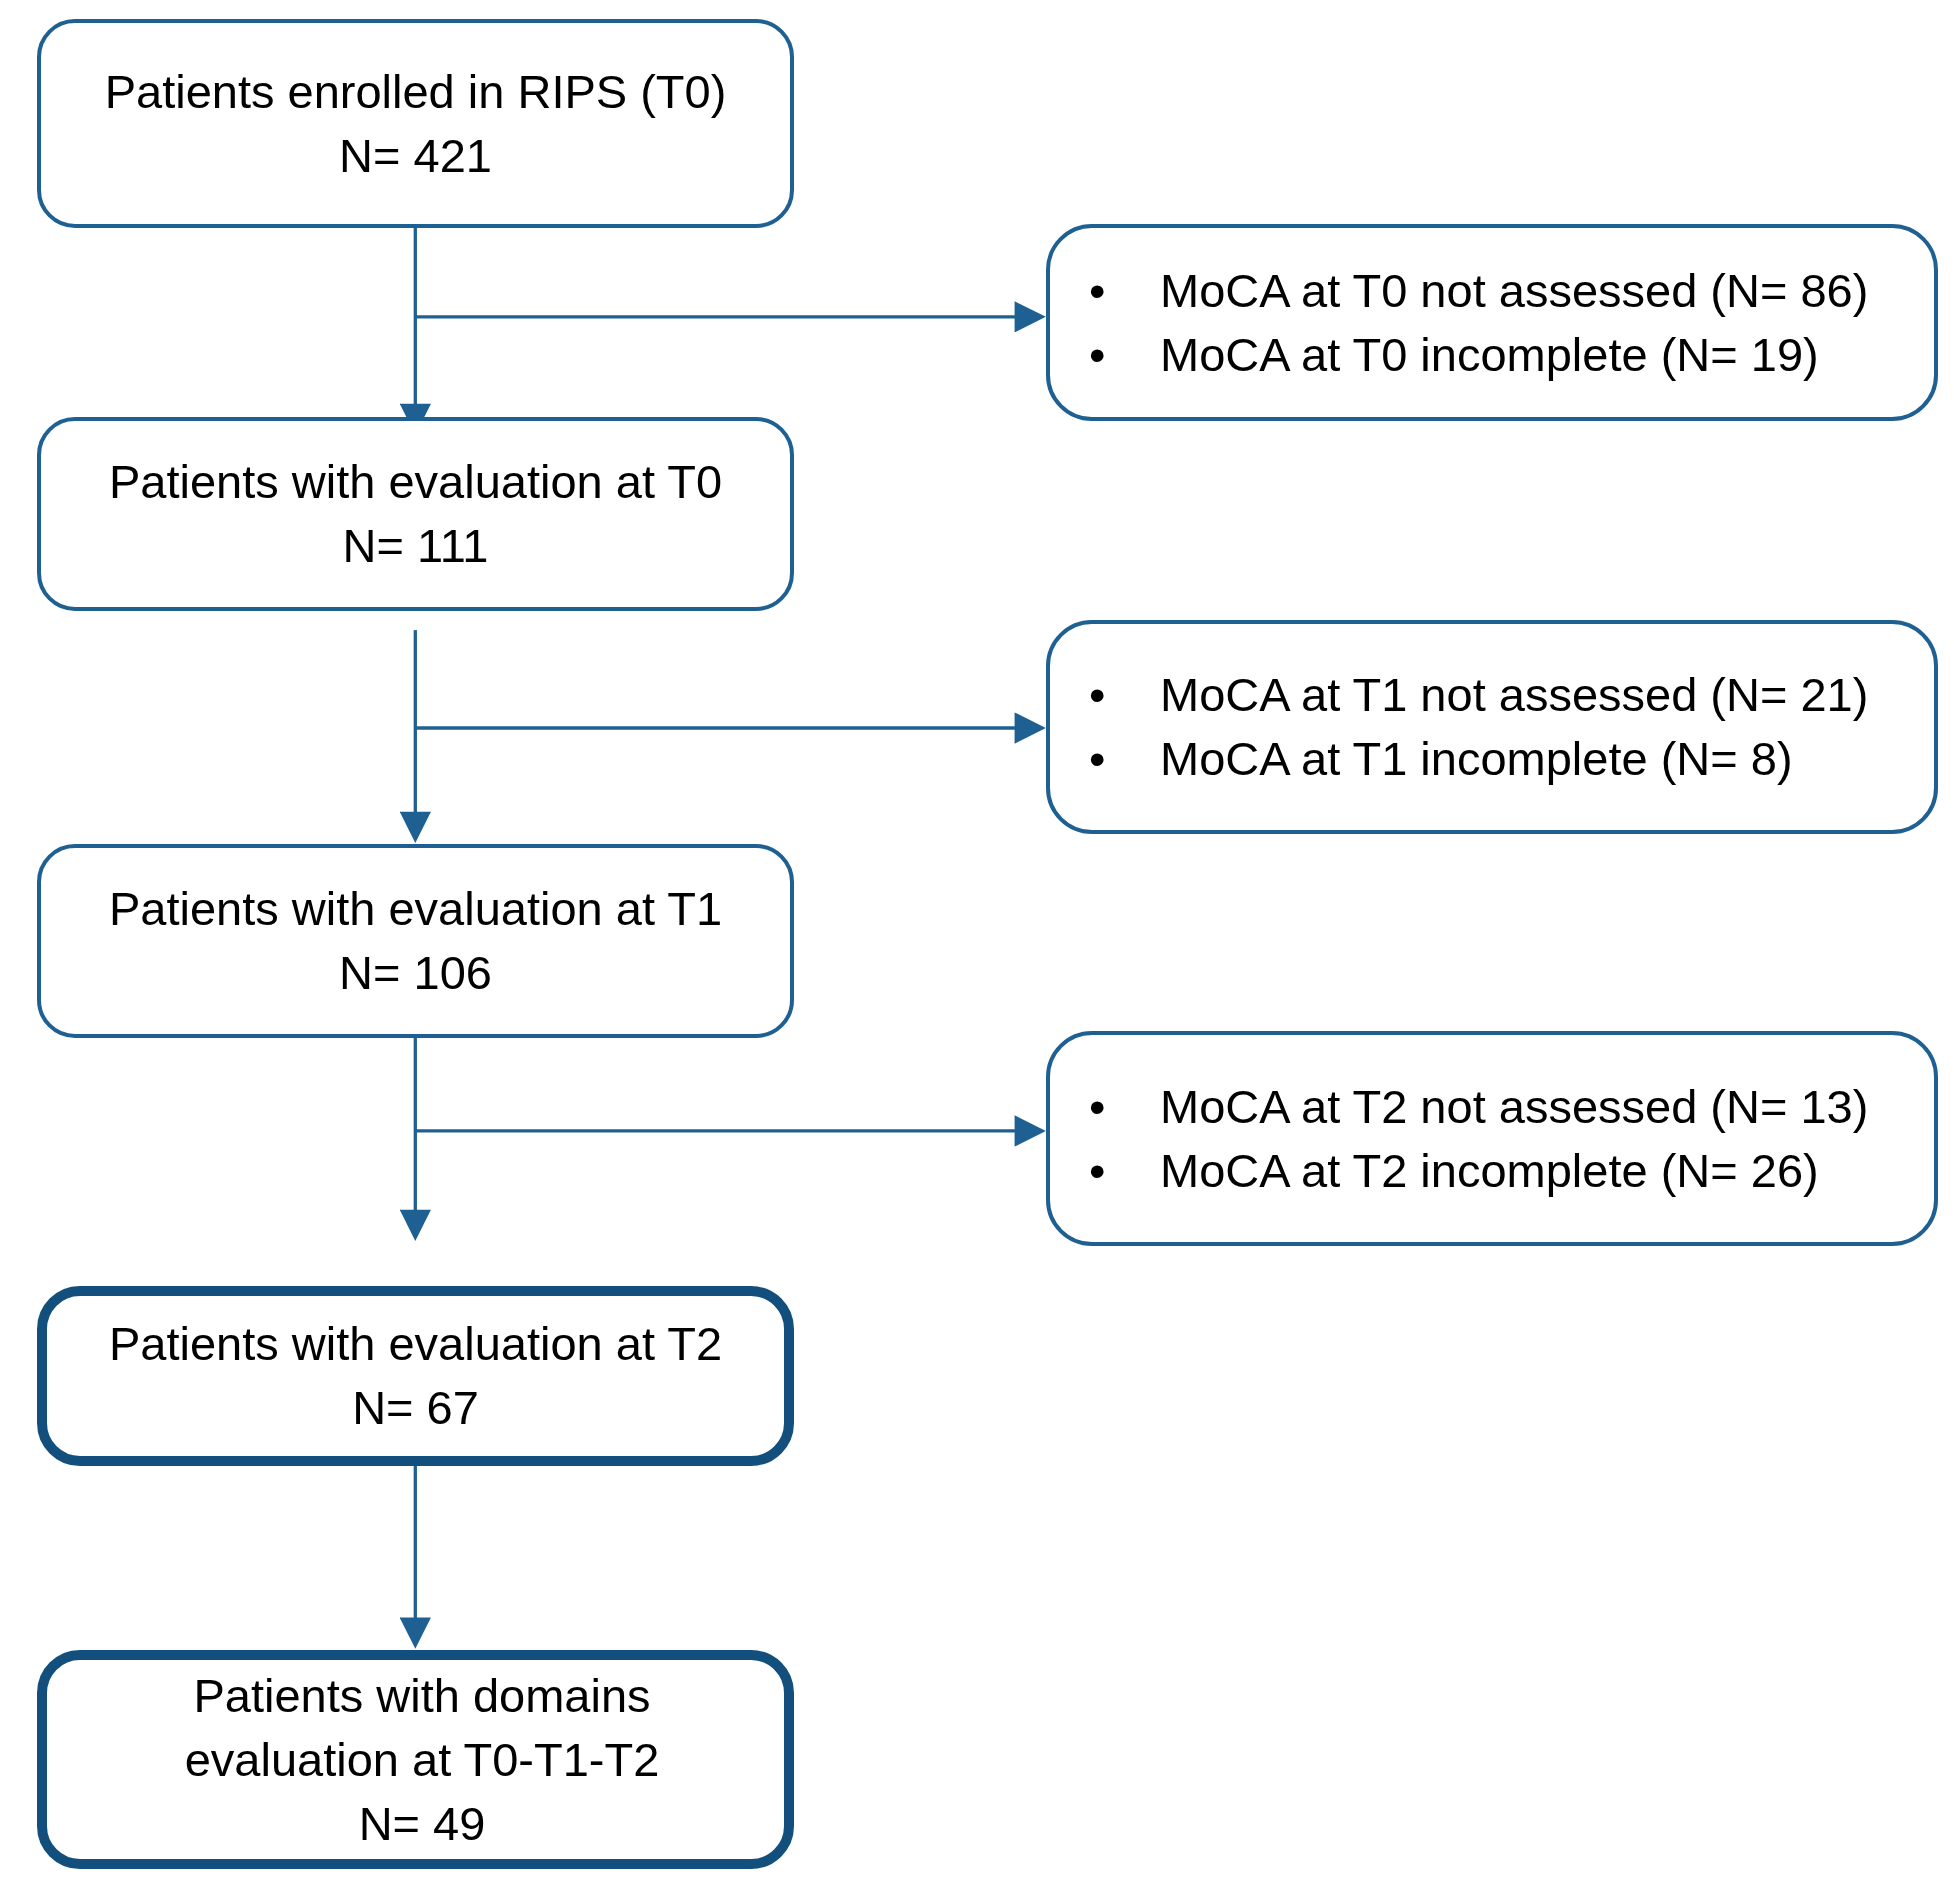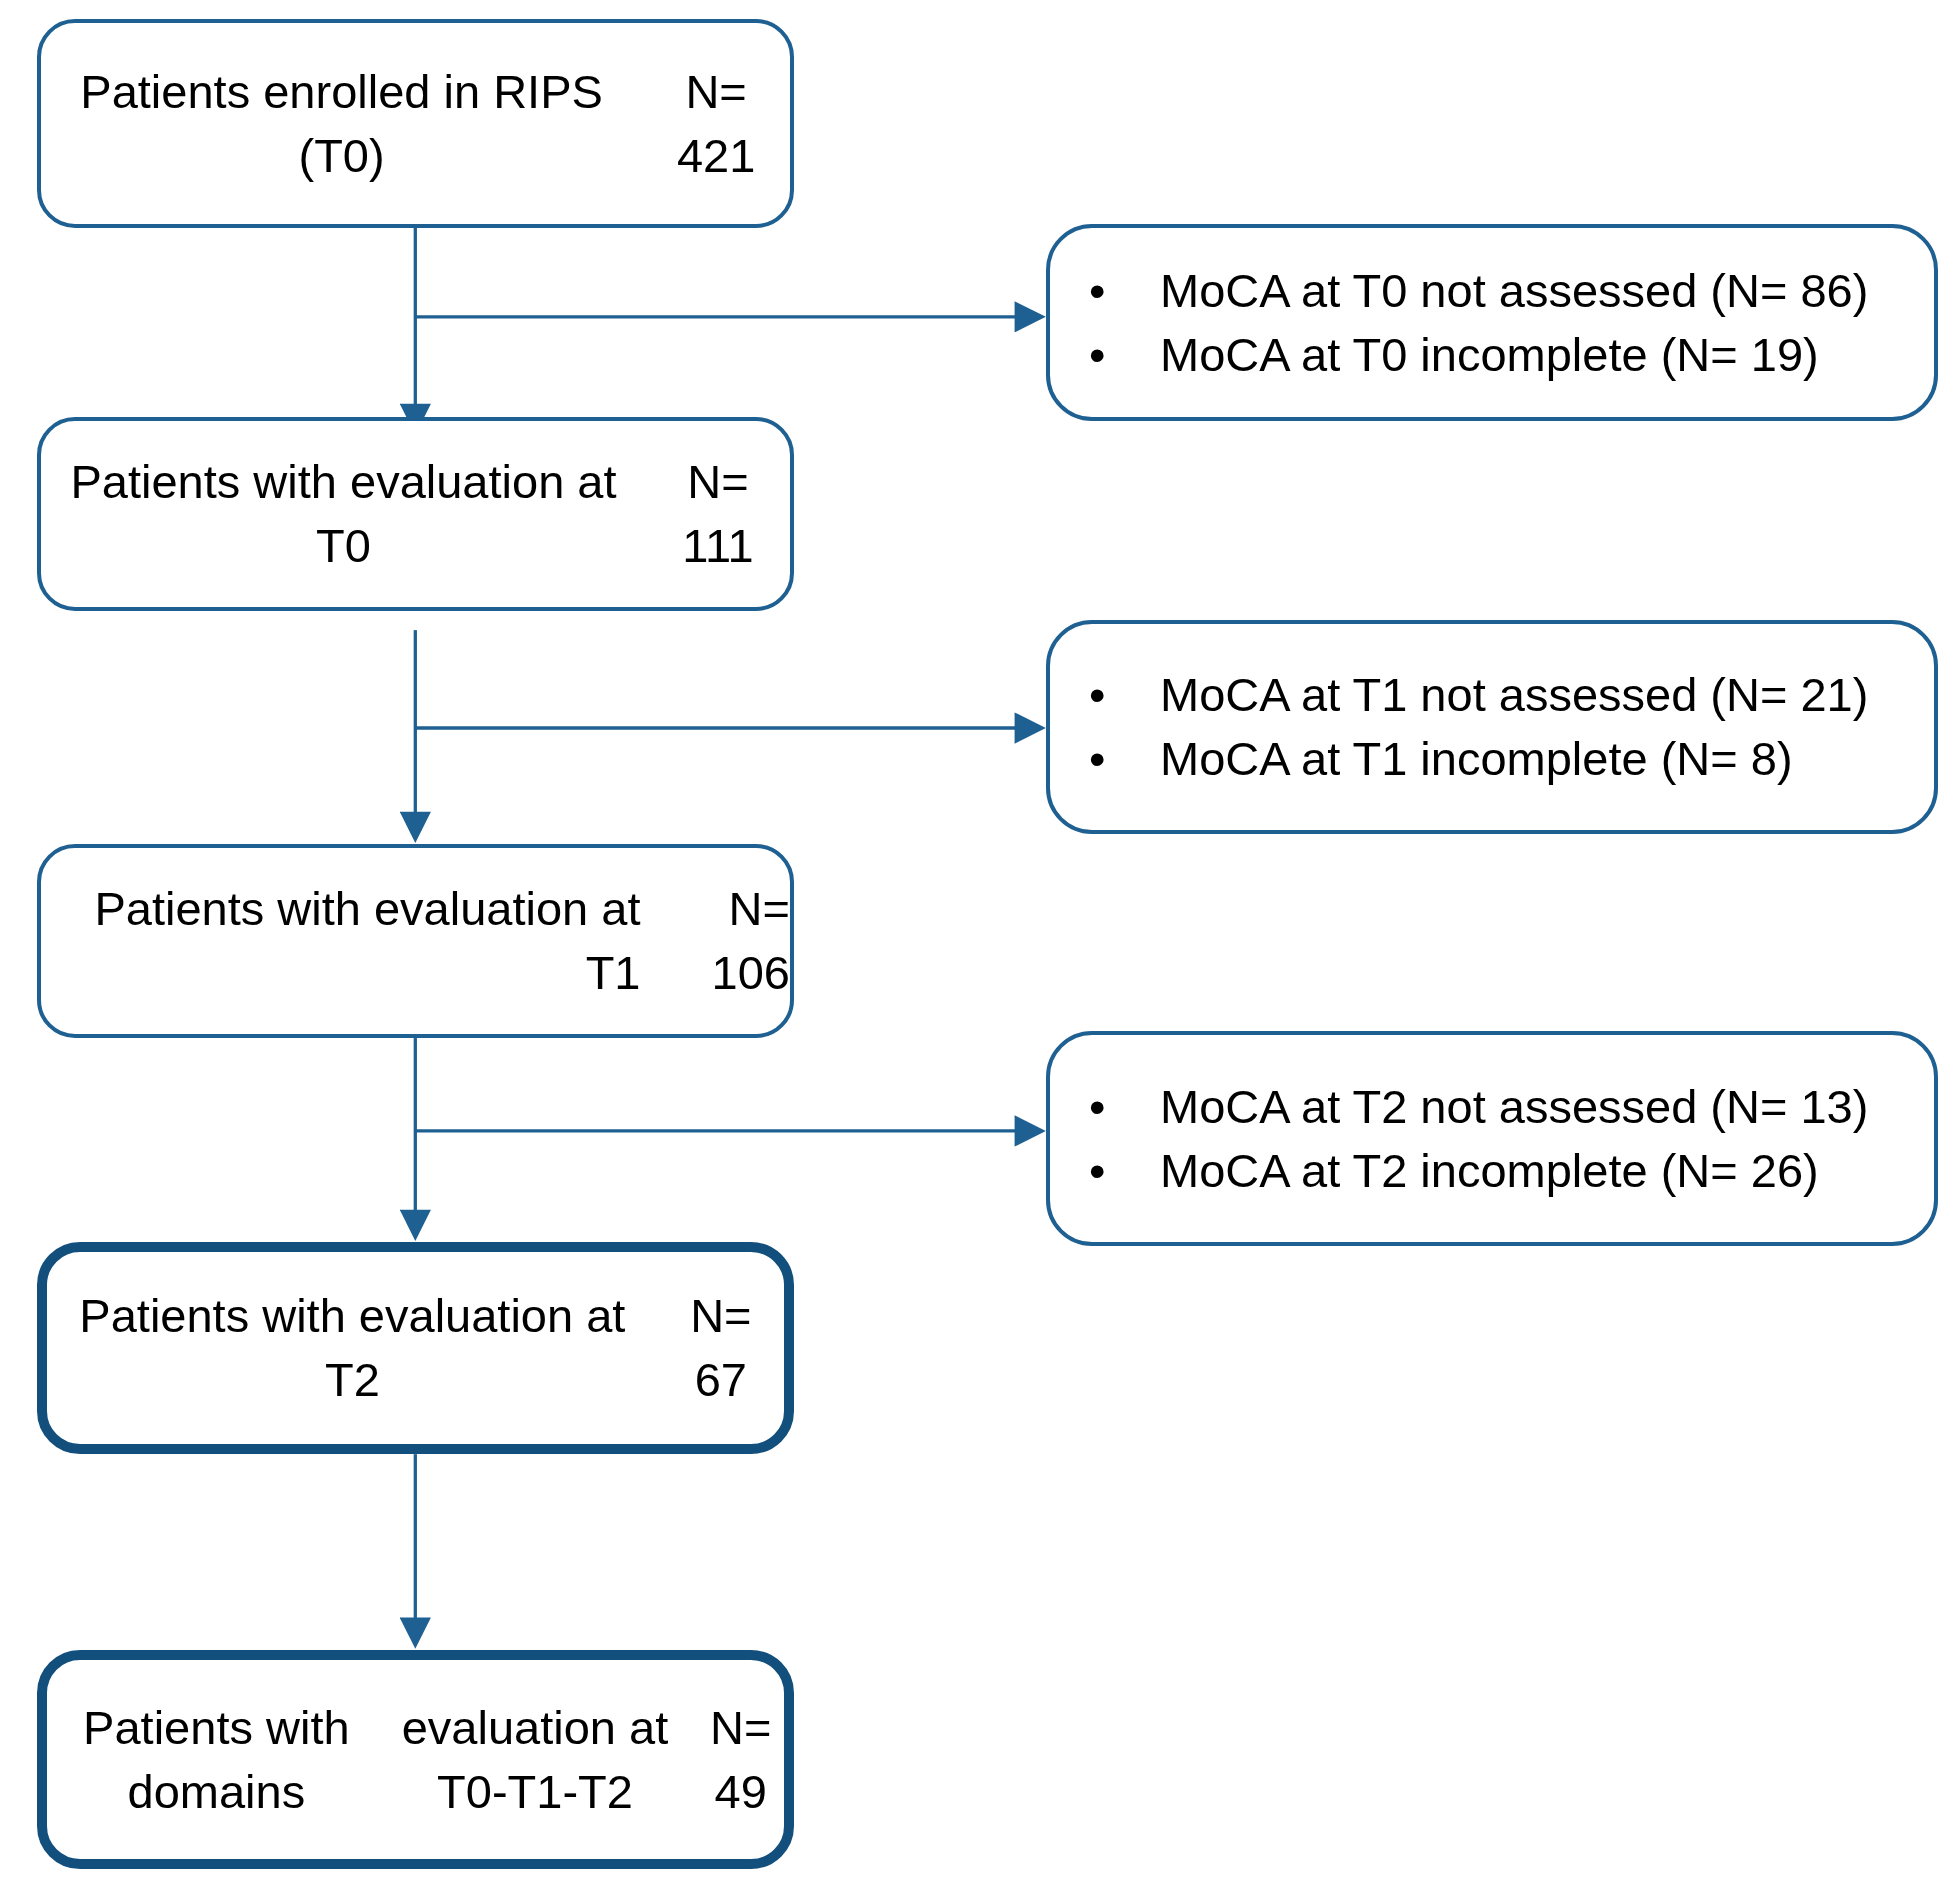--- a/index.html
+++ b/index.html
@@ -15,37 +15,37 @@
   .connectors { position:absolute; left:0; top:0; width:1954px; height:1882px; }
 
   .mbox {
     position:absolute;
     left:37px;
     width:757px;
     background:#ffffff;
     border:4.1px solid #1e6092;
     border-radius:38px;
     display:flex;
-    flex-direction:row;
+    flex-direction:column;
     justify-content:center;
     align-items:center;
     text-align:center;
     font-size:47px;
     line-height:64px;
     color:#000;
   }
   .mbox.thick {
     border-width:10.7px;
     border-color:#134f7c;
     border-radius:43px;
   }
   .b0 { top:19px;   height:209px; }
   .b1 { top:417px;  height:194px; }
   .b2 { top:844px; height:194px;text-align:right; }
-  .b3 { top:1242px; height:212px; }
+  .b3 { top:1286px; height:180px; }
   .b4 { top:1650px; height:219px;padding-left:13px; }
 
   .sbox {
     position:absolute;
     left:1046px;
     width:892px;
     background:#ffffff;
     border:4.1px solid #1e6092;
     border-radius:46px;
     display:flex;

